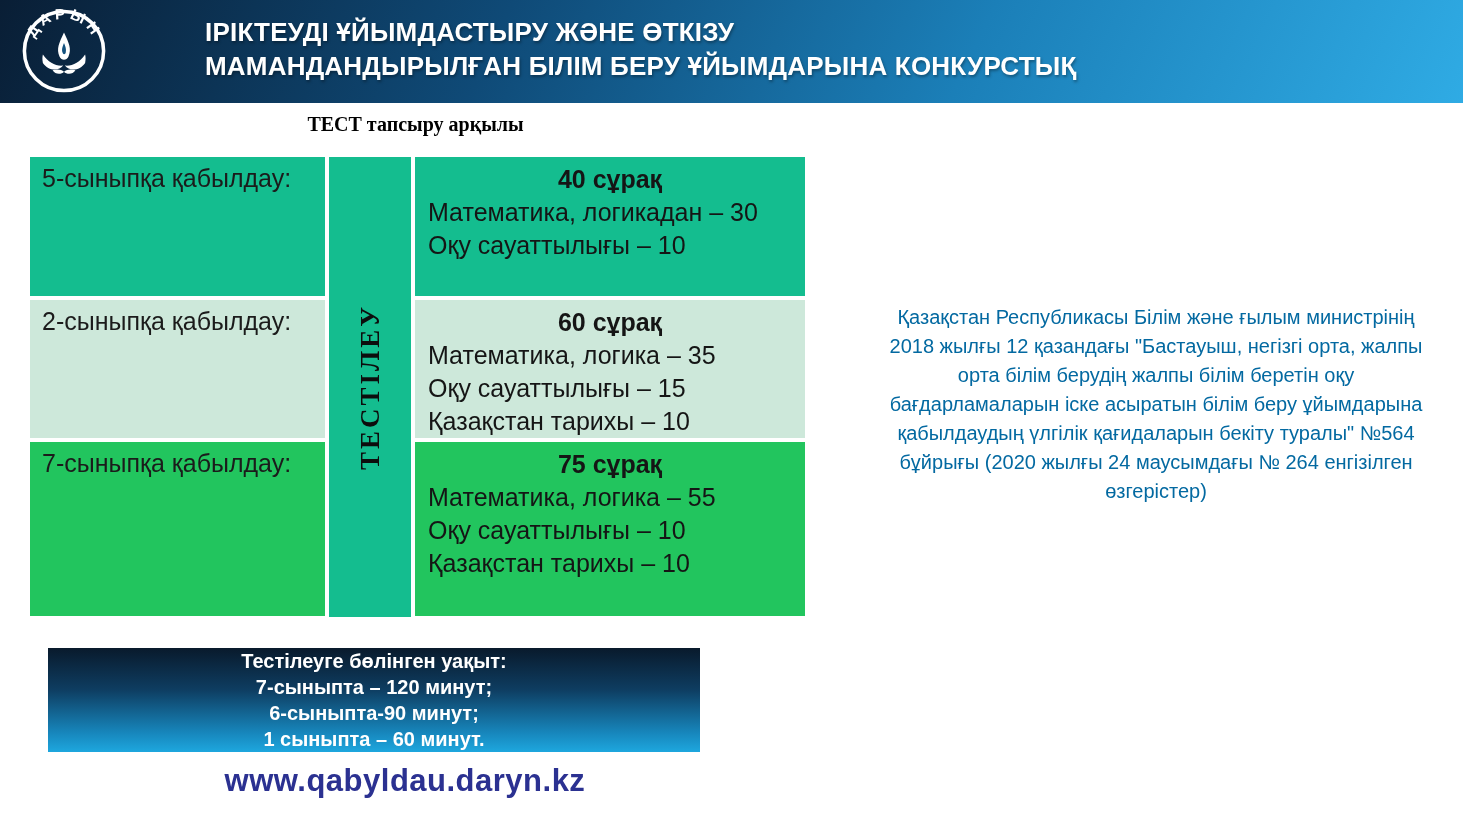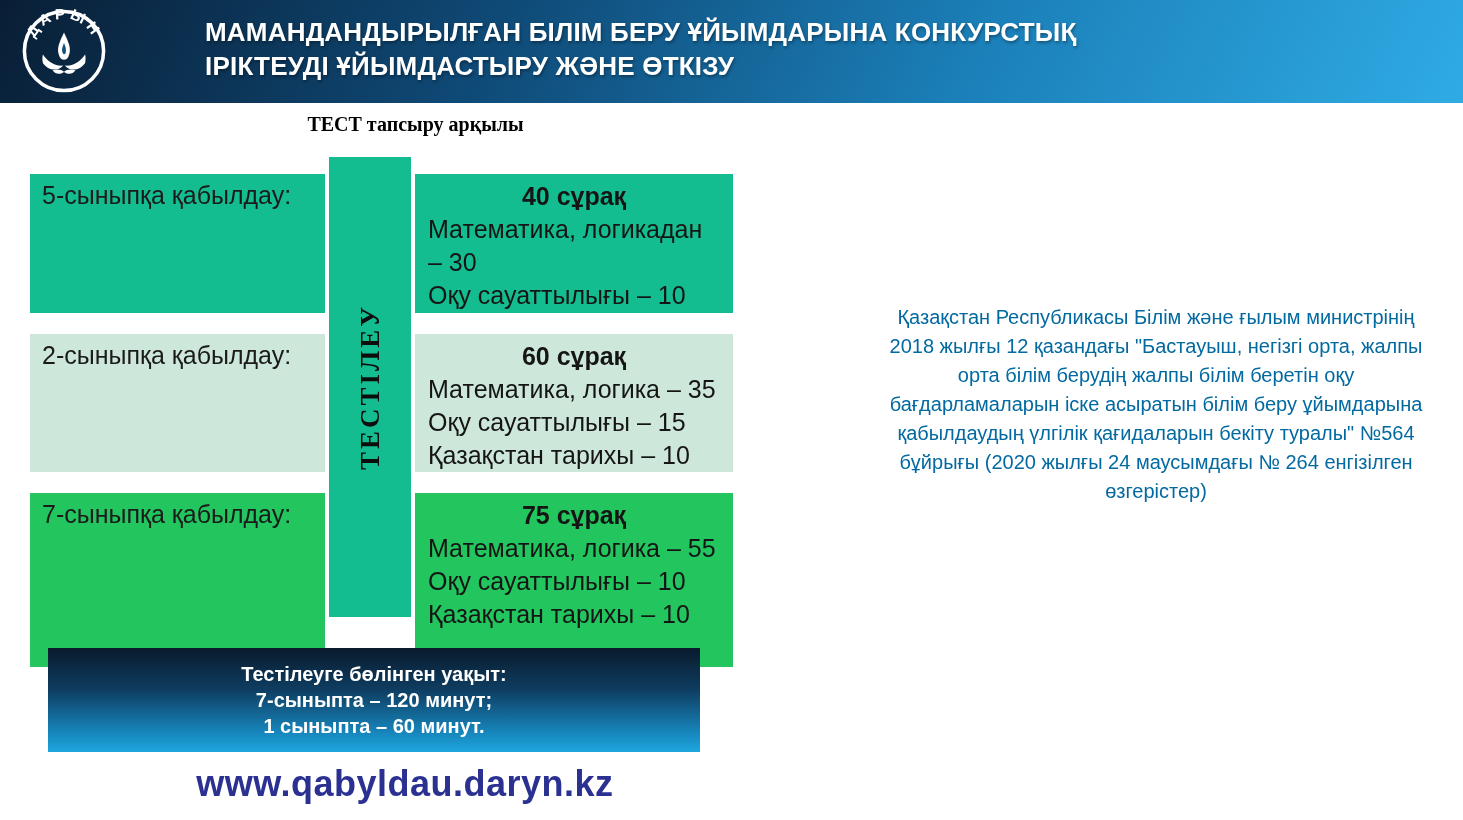--- a/index.html
+++ b/index.html
@@ -23,22 +23,22 @@
   
   .section-heading {
     position:absolute; left:30px; top:113px; width:771px; text-align:center;
     font-family:"Liberation Serif", serif; font-weight:bold; font-size:20px; color:#000000;
   }
 
   
   .test-table { position:absolute; left:30px; top:157px; display:flex; gap:4px; }
   .col { display:flex; flex-direction:column; gap:4px; }
   .col-left  { width:295px; }
-  .col-right { width:318px; }
-  .cell { box-sizing:border-box;margin-top:17px; }
+  .col-right { width:390px; }
+  .cell { box-sizing:border-box; }
   .r1 { height:139px; }
   .r2 { height:138px; }
   .r3 { height:174px; }
   .bg-bright { background:#14bd8f; }
   .bg-light  { background:#cde8da; }
   .bg-pale   { background:#22c55e; }
   .grade-cell { padding:7px 12px; font-size:25px; color:#1b1b1b; }
   .detail-cell { padding:6px 13px; font-size:25px; line-height:33px; color:#151515; }
   .q-count { font-weight:bold; text-align:center; }
   .mid-bar {
@@ -61,21 +61,21 @@
   .timing-box {
     position:absolute; left:48px; top:648px; width:652px; height:104px;
     background:linear-gradient(180deg,#091a2c 0%, #0e3d61 40%, #1787bd 82%, #1ea7de 100%);
     color:#ffffff; font-weight:bold; font-size:20px; line-height:26px;
     text-align:center; display:flex; flex-direction:column; justify-content:center;
   }
 
   
   .website {
     position:absolute; left:30px; top:763px; width:750px; text-align:center;
-    font-weight:bold; font-size:36px; color:#2b3191; text-decoration:none;
+    font-weight:bold; font-size:31px; color:#2b3191; text-decoration:none;
     letter-spacing:0.5px;
   }
 </style>
 </head>
 <body>
 
 <div class="slide">
 
   <div class="header">
     <svg class="logo" viewBox="0 0 100 100">
@@ -85,22 +85,22 @@
         <textPath href="#lg-arc" startOffset="50%" text-anchor="middle">ДАРЫН</textPath>
       </text>
       <path d="M50 29 C44.5 41 41 47.5 45 56.5 C47 61 53 61 55 56.5 C59 47.5 55.5 41 50 29 Z" fill="#ffffff"></path>
       <path d="M50 41 C48 46 47 49 48.7 52.6 C49.6 54.4 51.6 53.8 52 51.8 C52.8 48 51.7 45 50 41 Z" fill="#14527e"></path>
       <path d="M26 54 C32 63 41 67.5 49 66.5 C43.5 74 31.5 72 26 63.5 C25.3 60 25.3 57 26 54 Z" fill="#ffffff"></path>
       <path d="M74 54 C68 63 59 67.5 51 66.5 C56.5 74 68.5 72 74 63.5 C74.7 60 74.7 57 74 54 Z" fill="#ffffff"></path>
       <path d="M37 72 C42 70.5 47 71 50 73.5 C47 77 40 77 37 72 Z" fill="#ffffff"></path>
       <path d="M63 72 C58 70.5 53 71 50 73.5 C53 77 60 77 63 72 Z" fill="#ffffff"></path>
     </svg>
     <div class="header-title">
+      <div>ІРІКТЕУДІ ҰЙЫМДАСТЫРУ ЖӘНЕ ӨТКІЗУ</div>
       <div>МАМАНДАНДЫРЫЛҒАН БІЛІМ БЕРУ ҰЙЫМДАРЫНА КОНКУРСТЫҚ</div>
-      <div>ІРІКТЕУДІ ҰЙЫМДАСТЫРУ ЖӘНЕ ӨТКІЗУ</div>
     </div>
   </div>
 
   <div class="section-heading">ТЕСТ тапсыру арқылы</div>
 
   <div class="test-table">
 
     <div class="col col-left">
       <div class="cell grade-cell r1 bg-bright">5-сыныпқа қабылдау:</div>
       <div class="cell grade-cell r2 bg-light">2-сыныпқа қабылдау:</div>
@@ -131,18 +131,19 @@
       </div>
     </div>
 
   </div>
 
   <div class="regulation-note">Қазақстан Республикасы Білім және ғылым министрінің 2018 жылғы 12 қазандағы "Бастауыш, негізгі орта, жалпы орта білім берудің жалпы білім беретін оқу бағдарламаларын іске асыратын білім беру ұйымдарына қабылдаудың үлгілік қағидаларын бекіту туралы" №564 бұйрығы (2020 жылғы 24 маусымдағы № 264 енгізілген өзгерістер)</div>
 
   <div class="timing-box">
     <div>Тестілеуге бөлінген уақыт:</div>
     <div>7-сыныпта – 120 минут;</div>
+    <div>6-сыныпта-90 минут;</div>
     <div>1 сыныпта – 60 минут.</div>
   </div>
 
   <a class="website" href="#">www.qabyldau.daryn.kz</a>
 
 </div>
 
 </body></html>

